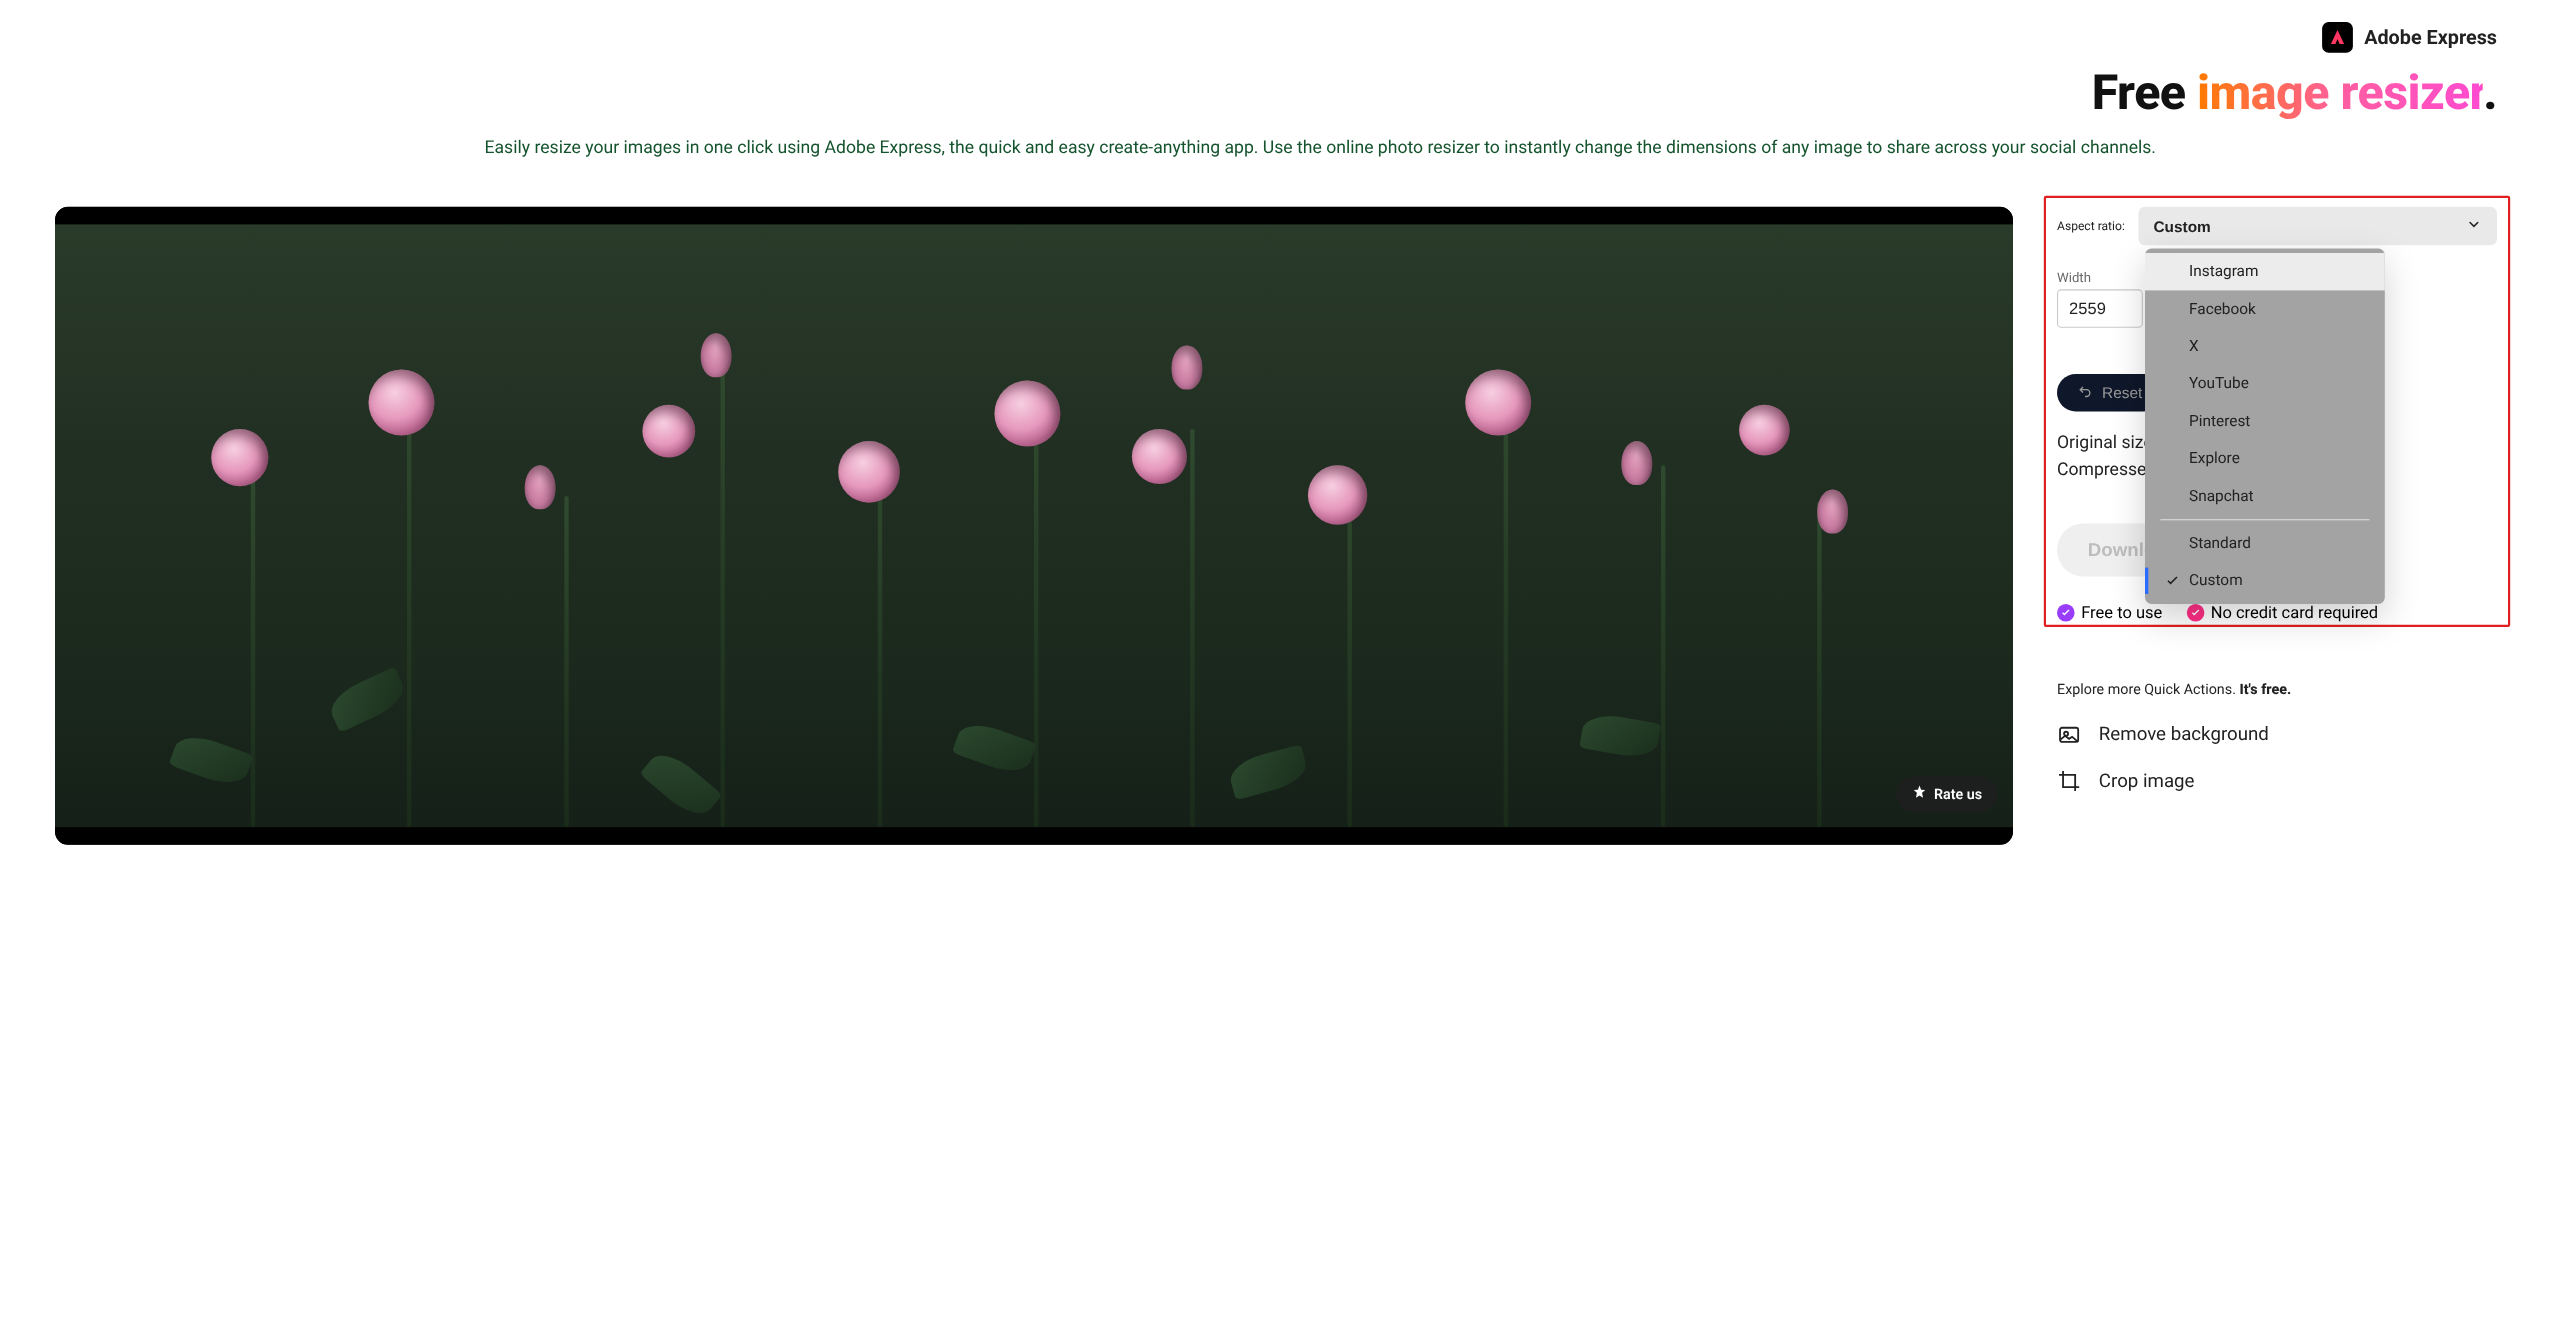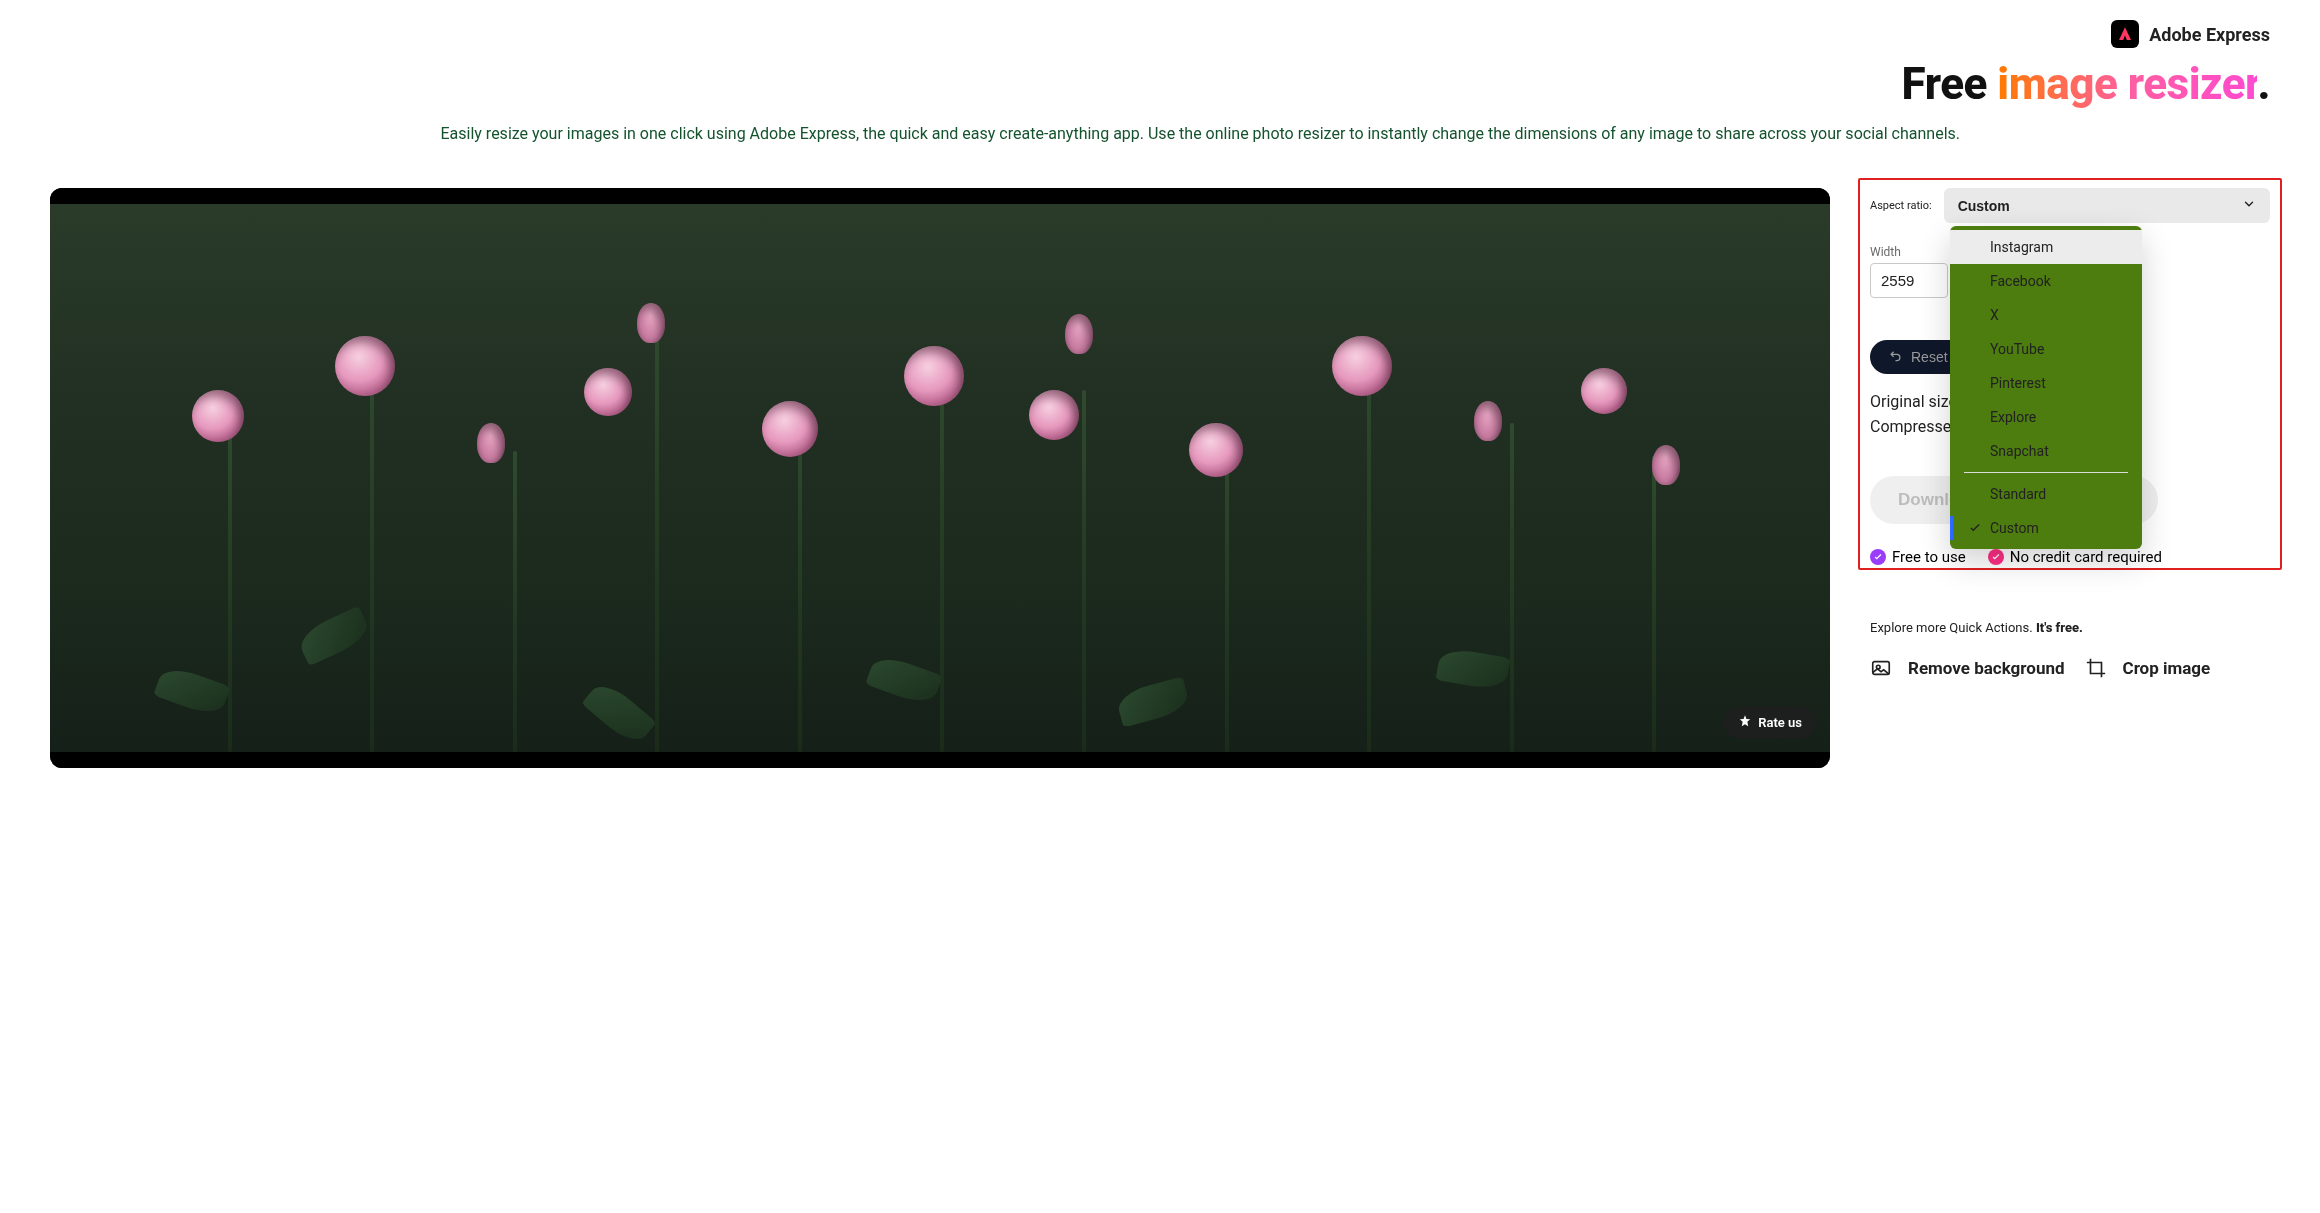--- a/index.html
+++ b/index.html
@@ -92,22 +92,22 @@
 
   .info-line { margin-top: 18px; font-size: 16px; color: #222; }
 
   .action-row { margin-top: 40px; display: flex; gap: 14px; }
   .pill-btn {
     background: #efefef; color: #bdbdbd; border: none; border-radius: 26px;
     padding: 14px 28px; font-size: 17px; font-weight: 700; cursor: default;
   }
 
   .dropdown-menu {
-    position: absolute; top: 38px; left: 80px; width: 192px;
-    background: #4d7c0f; border-radius: 6px; box-shadow: 0 12px 32px rgba(0,0,0,0.18);
+    position: absolute; top: 38px; left: 80px; width: 218px;
+    background: #a3a3a3; border-radius: 6px; box-shadow: 0 12px 32px rgba(0,0,0,0.18);
     padding: 4px 0; z-index: 10;
   }
   .option { padding: 9px 18px; font-size: 14px; color: #222; cursor: pointer; display: flex; align-items: center; gap: 8px; position: relative; }
   .option.hovered { background: #ececec; }
   .divider { height: 1px; background: #dcdcdc; margin: 4px 14px; }
   .option.selected::before {
     content: ""; position: absolute; left: 0; top: 15%; bottom: 15%; width: 3px; background: #2b6bff;
   }
   .check { width: 14px; height: 14px; }
   .check svg { width: 14px; height: 14px; stroke: #222; fill: none; stroke-width: 2.5; }
@@ -118,21 +118,21 @@
   .badge-dot { width: 16px; height: 16px; border-radius: 50%; display: inline-flex; align-items: center; justify-content: center; }
   .badge-dot svg { width: 10px; height: 10px; fill: #fff; }
   .badge-purple { background: #9a3dfb; }
   .badge-pink { background: #ff2f86; }
   .badge { display: inline-flex; align-items: center; gap: 6px; }
 
   .explore { margin-top: 54px; }
   .explore-title { font-size: 13px; color: #222; }
   .explore-title .bold { font-weight: 800; }
 
-  .qa-list { margin-top: 22px; display: flex; flex-direction: row; gap: 20px; font-weight: bold; }
+  .qa-list { margin-top: 22px; display: flex; flex-direction: column; gap: 20px; }
   .qa-item { display: flex; align-items: center; gap: 16px; font-size: 17px; color: #222; cursor: pointer; }
   .qa-icon { width: 22px; height: 22px; }
   .qa-icon svg { width: 22px; height: 22px; stroke: #222; fill: none; stroke-width: 1.8; }
 </style>
 </head>
 <body>
 
 <div class="header">
   <div class="brand">
     <span class="brand-icon">

